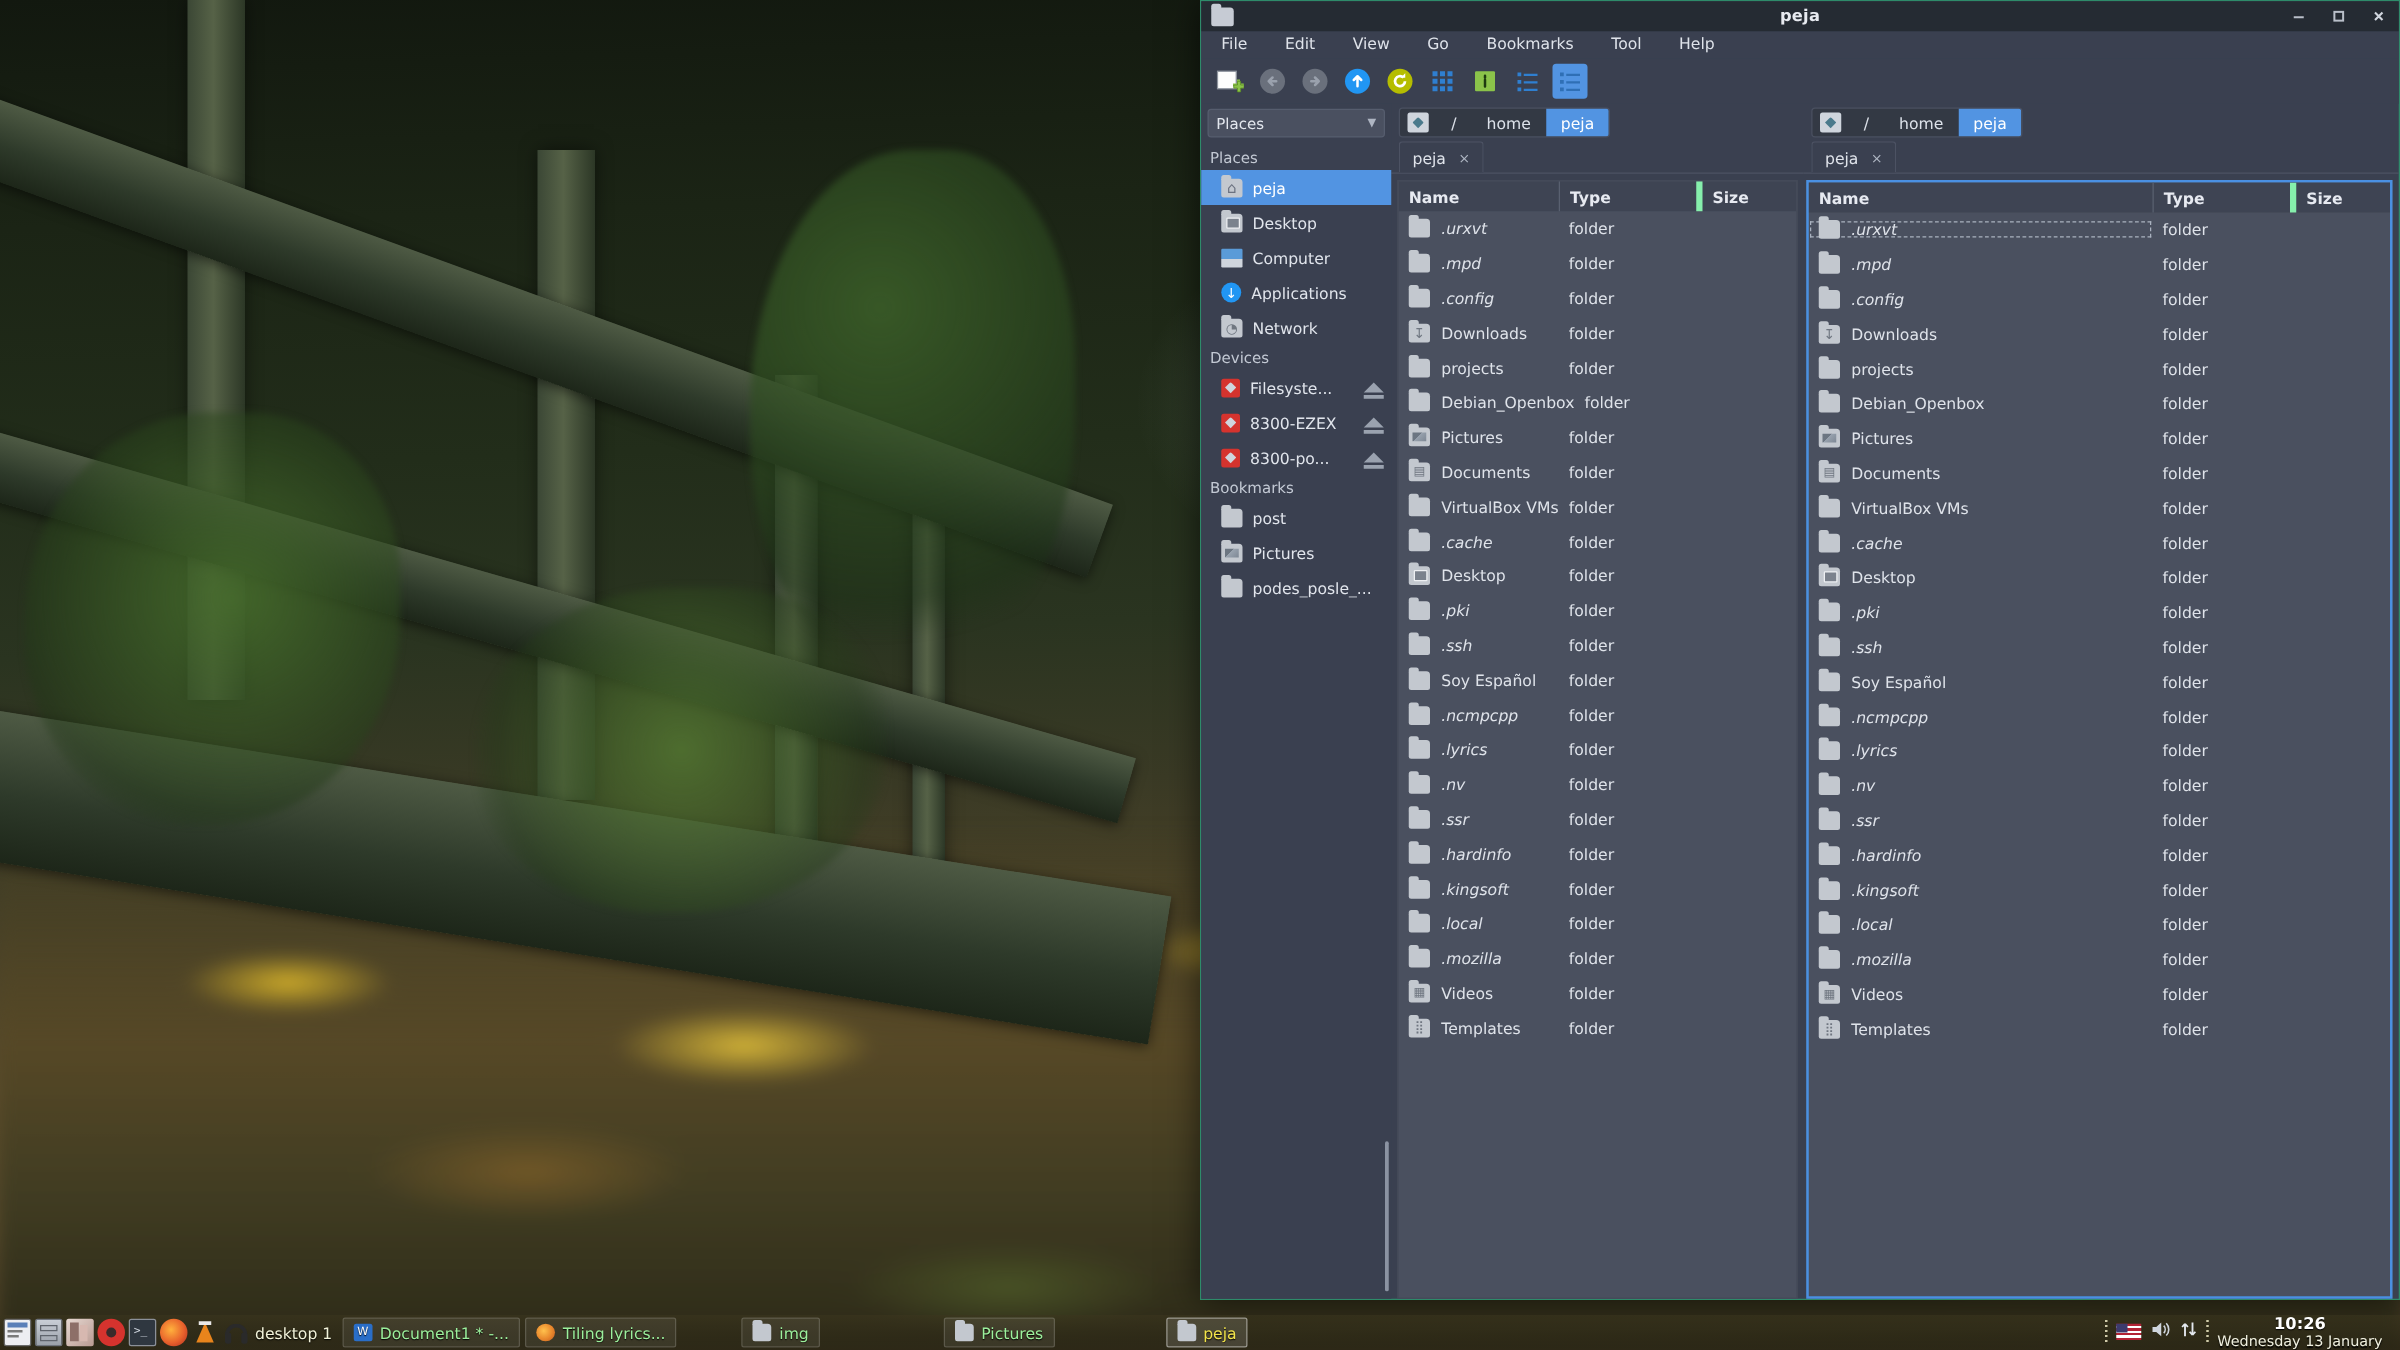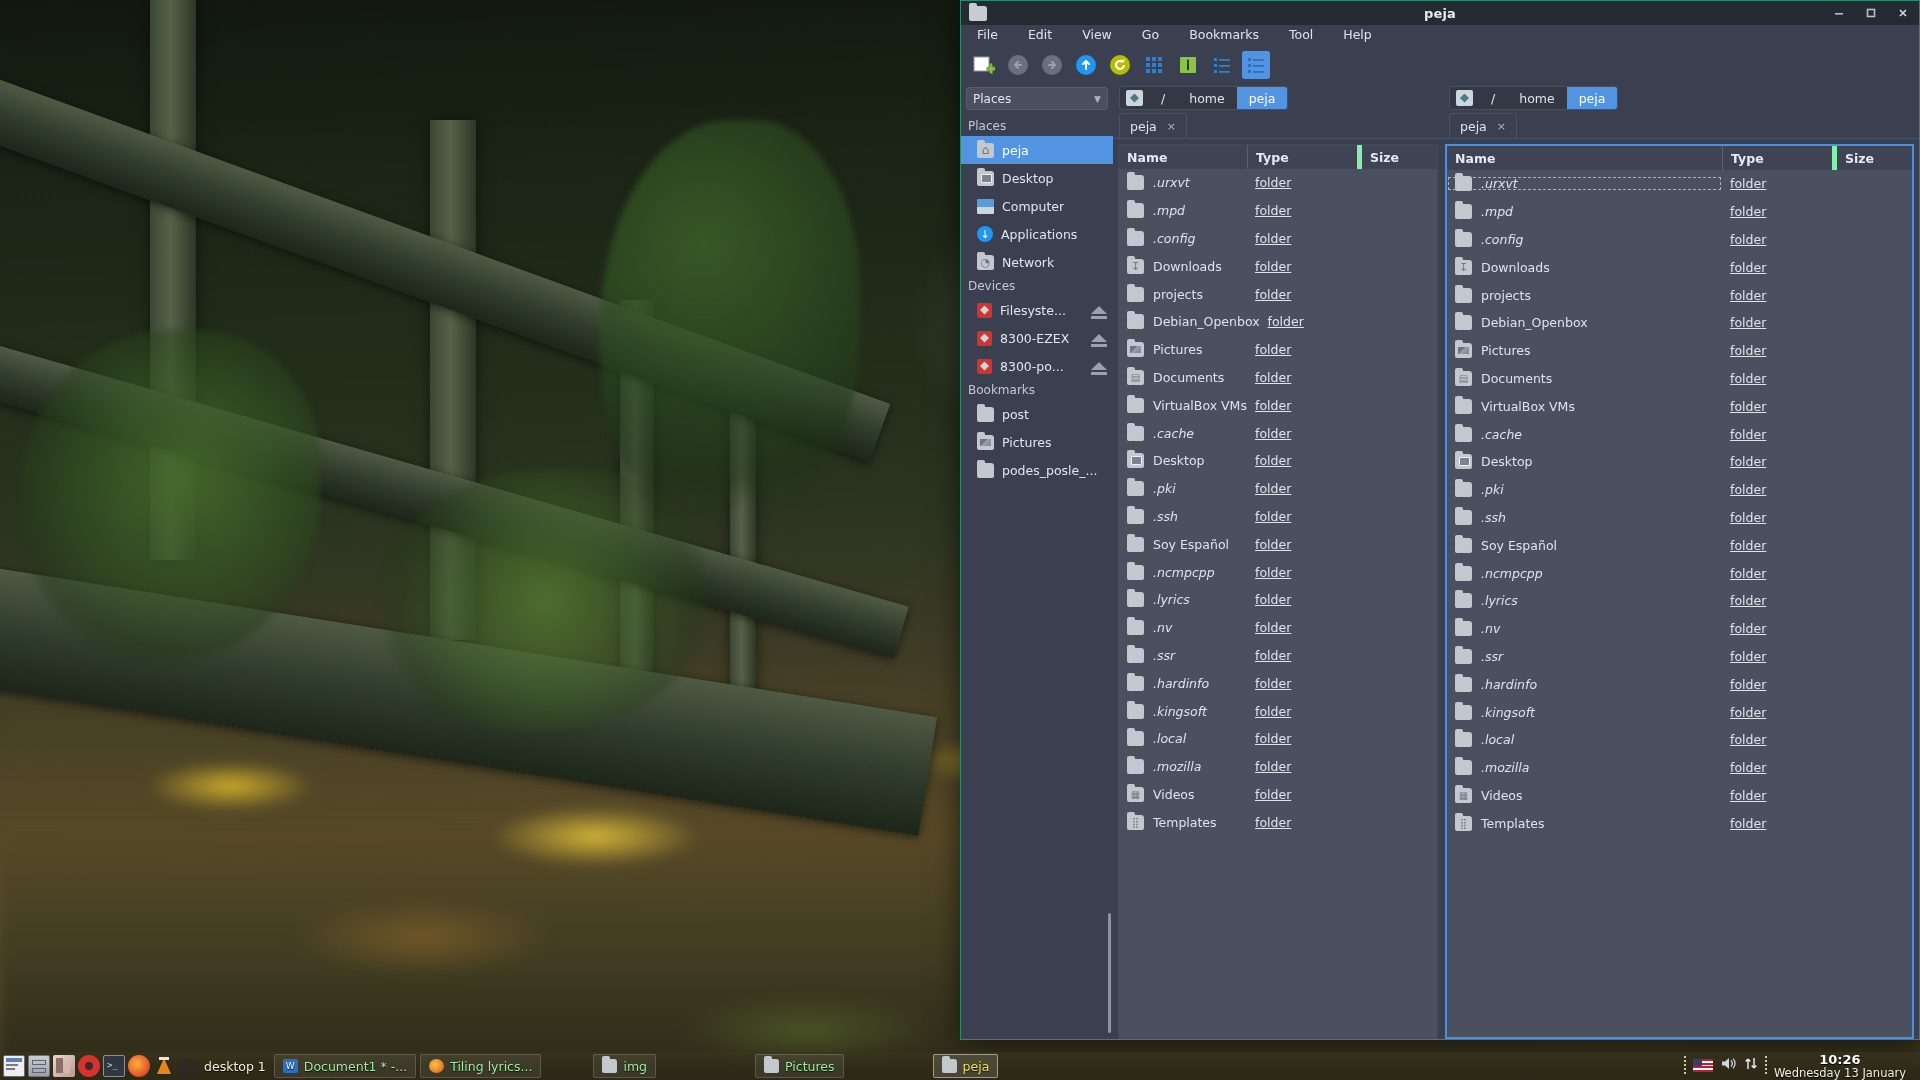--- a/index.html
+++ b/index.html
@@ -255,21 +255,21 @@
   .c-name { flex: 1; }
   .c-type { width: 110px; border-left: 1px solid #596070; }
   .c-size { width: 80px; border-left: 5px solid #86efac; }
 
   .rows { flex: 1; overflow: hidden; }
   .frow {
     display: flex; align-items: center; height: 27.8px;
     font-size: 12.5px; color: #dfe3ea;
   }
   .frow .cell-name { flex: 1; display: flex; align-items: center; gap: 9px; padding-left: 8px; }
-  .frow .cell-type { width: 110px; padding-left: 8px; text-decoration: underline; }
+  .frow .cell-type { width: 110px; padding-left: 8px; }
   .frow .cell-size { width: 80px; padding-left: 8px; }
   .frow.hidden-file .fname { font-style: italic; }
   .frow.focused .cell-name { outline: 1px dashed #aab2c0; outline-offset: -2px; }
 
   #statusbar {
     height: 24px; background: #3a4050; display: flex; align-items: center;
     padding: 0 10px; font-size: 12.5px; color: #dfe3ea; flex: none;
   }
   #free-space { margin-left: auto; }
 

